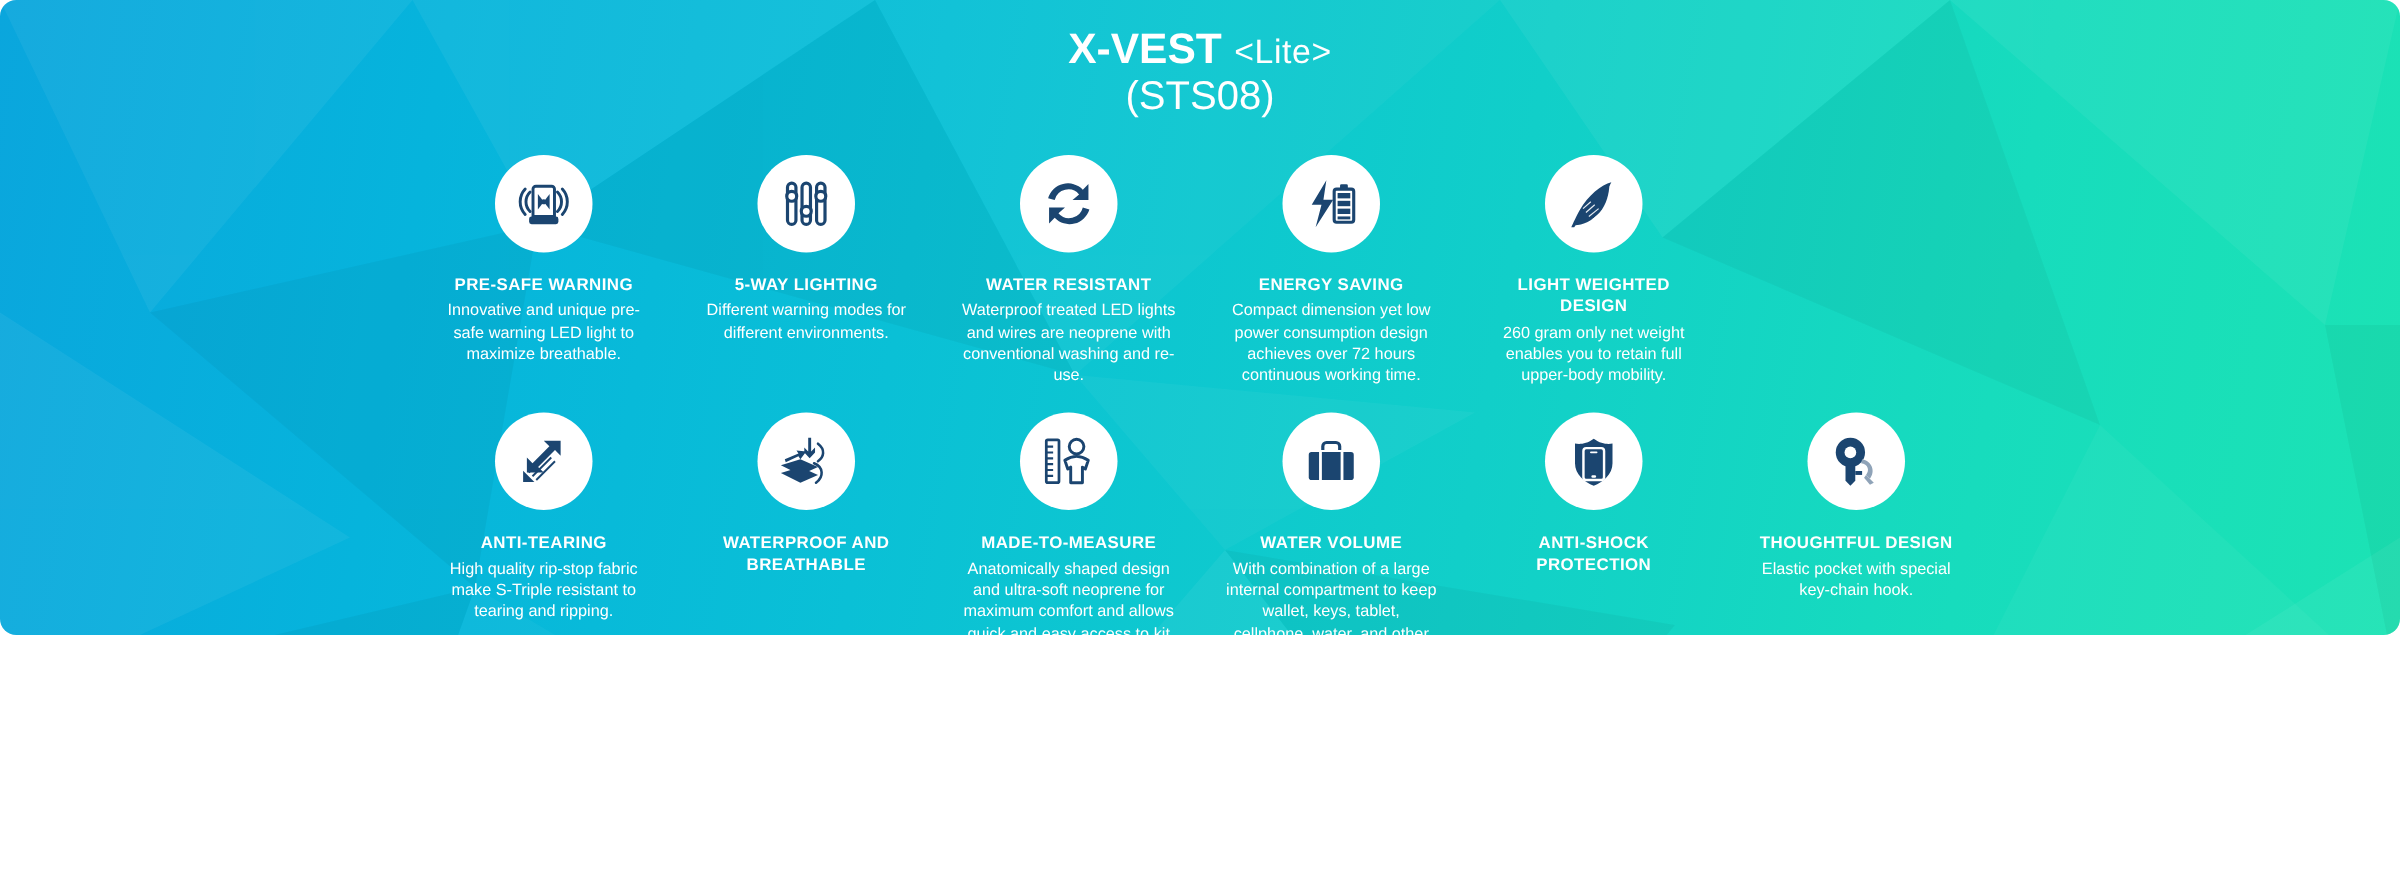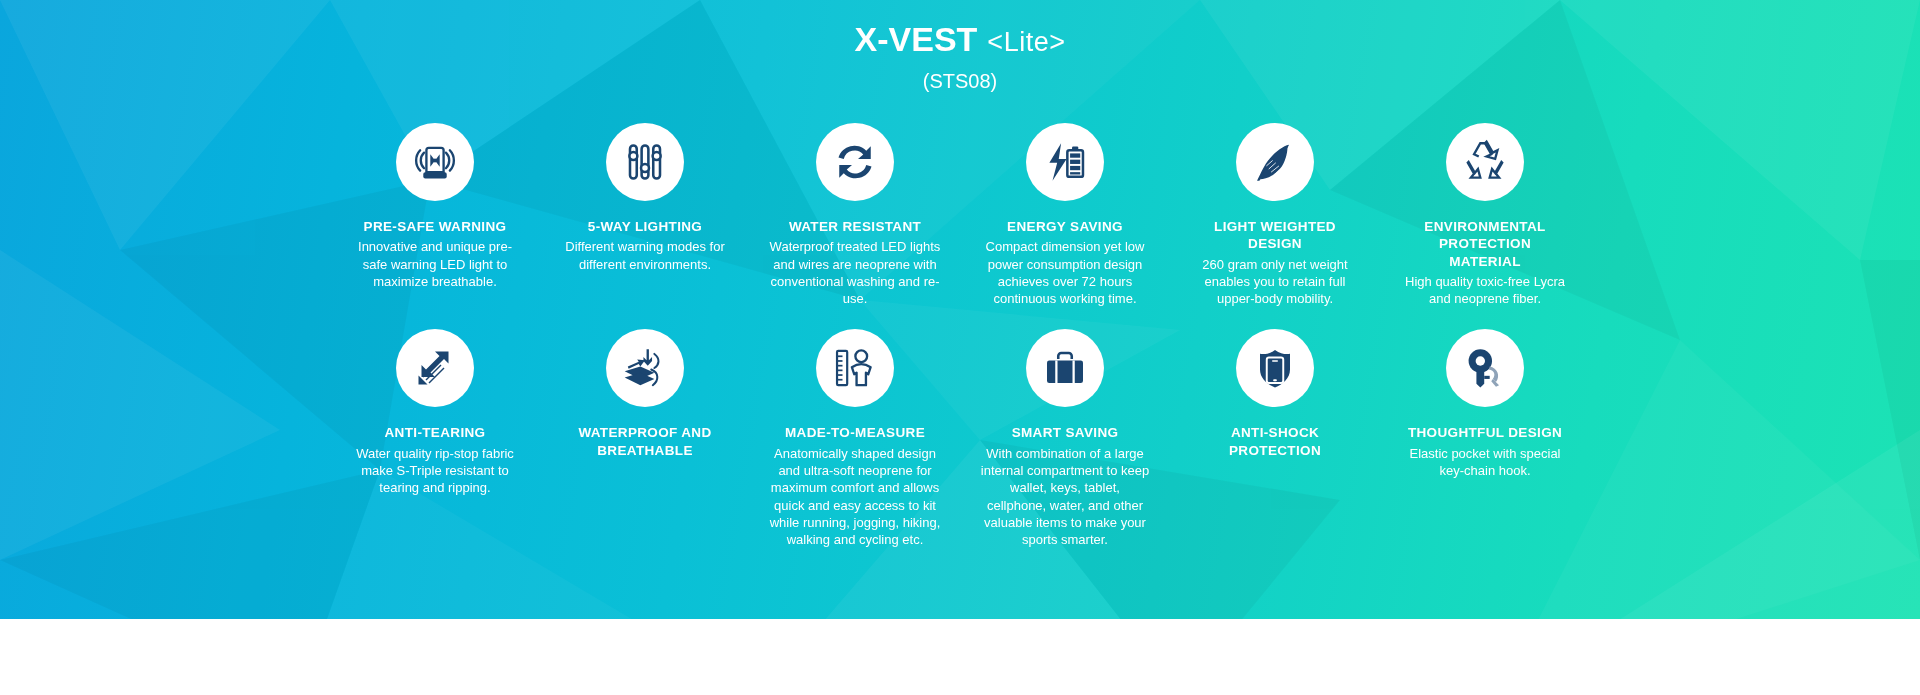--- a/index.html
+++ b/index.html
@@ -3,23 +3,24 @@
 <meta charset="utf-8">
 <style>
   * { box-sizing: border-box; margin: 0; padding: 0; }
   html, body {
     width: 1920px; height: 695px;
     font-family: "Liberation Sans", sans-serif;
     overflow: hidden;
   }
   #page {
     position: relative;
-    width: 1920px; height: 619px;
+    width: 1920px; height: 508px;
     background: linear-gradient(100deg, #0aa6dd 0%, #06b4dc 18%, #0ac0d6 38%, #11cfc9 62%, #17dcbd 82%, #1ce3b4 100%);
     overflow: hidden;
+    border-radius: 13px;
   }
   
   #facets {
     position: absolute; inset: 0;
     width: 1920px; height: 695px;
     pointer-events: none;
   }
   #content {
     position: relative;
     z-index: 3;
@@ -33,23 +34,23 @@
     line-height: 1;
   }
   .brand {
     font-size: 34px; font-weight: bold; letter-spacing: 0px;
   }
   .variant {
     font-size: 27px; font-weight: normal; margin-left: 10px;
   }
   .title-line2 {
     color: #ffffff;
-    font-size: 20px;
+    font-size: 32px;
     font-weight: normal;
-    margin-top: 15px;
+    margin-top: 4px;
     line-height: 1;
   }
 
   .grid {
     display: grid;
     grid-template-columns: repeat(6, 175px);
     justify-content: center;
     column-gap: 35px;
   }
   .row1 { margin-top: 32px; }
@@ -205,55 +206,39 @@
               <path d="M27 45 L37 37"></path>
               <path d="M21 37 L29 30"></path>
               <path d="M31 48 L40 41"></path>
             </g>
           </svg>
         </div>
         <div class="cap">LIGHT WEIGHTED DESIGN</div>
         <div class="desc">260 gram only net weight enables you to retain full upper-body mobility.</div>
       </div>
 
-      <div class="cell">
-        <div class="circle">
-          <svg width="50" height="50" viewBox="0 0 64 64">
-            <g fill="none" stroke="#1b4570" stroke-width="3">
-              <path d="M32 8 L40 22 L34 25 L45 28 L48 17 L42 20 L34 6 Z"></path>
-              <path d="M53 32 L45 46 L41 41 L38 52 L50 52 L46 47 L54 33 Z"></path>
-              <path d="M11 32 L19 46 L23 41 L26 52 L14 52 L18 47 L10 33 Z"></path>
-              <path d="M24 25 L18 22 L26 8 L32 8"></path>
-            </g>
-          </svg>
-        </div>
-        <div class="cap">ENVIRONMENTAL
-PROTECTION
-MATERIAL</div>
-        <div class="desc">High quality toxic-free Lycra and neoprene fiber.</div>
-      </div>
 
     </div>
 
     <div class="grid row2">
 
       <div class="cell">
         <div class="circle">
           <svg width="48" height="48" viewBox="0 0 64 64">
             <path d="M50 10 L50 26 L44 20 L26 38 L32 44 L14 44 L14 28 L20 34 L38 16 L32 10 Z" fill="#1b4570"></path>
             <g stroke="#1b4570" stroke-width="2" fill="none">
               <path d="M20 48 L40 28"></path>
               <path d="M16 44 L36 24"></path>
               <path d="M24 52 L44 32"></path>
             </g>
             <path d="M10 54 L10 42 L22 54 Z" fill="#1b4570"></path>
           </svg>
         </div>
         <div class="cap">ANTI-TEARING</div>
-        <div class="desc">Water quality rip-stop fabric make S-Triple resistant to tearing and ripping.</div>
+        <div class="desc">High quality rip-stop fabric make S-Triple resistant to tearing and ripping.</div>
       </div>
 
       <div class="cell">
         <div class="circle">
           <svg width="50" height="50" viewBox="0 0 64 64">
             <path d="M6 36 L26 30 L44 38 L26 46 Z" fill="#1b4570"></path>
             <path d="M6 44 L26 38 L44 46 L26 54 Z" fill="#1b4570"></path>
             <g fill="#1b4570">
               <path d="M10 30 L24 24 L22 21 L32 22 L26 30 L24 27 L11 33 Z"></path>
               <path d="M34 8 L37 8 L37 22 L41 18 L41 23 L35.5 29 L30 23 L30 18 L34 22 Z"></path>
@@ -290,21 +275,21 @@
 
       <div class="cell">
         <div class="circle">
           <svg width="48" height="48" viewBox="0 0 64 64">
             <path d="M23 20 L23 16 A4 4 0 0 1 27 12 L37 12 A4 4 0 0 1 41 16 L41 20" fill="none" stroke="#1b4570" stroke-width="3.4"></path>
             <rect x="8" y="22" width="48" height="30" rx="3" fill="#1b4570"></rect>
             <rect x="19" y="22" width="3" height="30" fill="#ffffff"></rect>
             <rect x="42" y="22" width="3" height="30" fill="#ffffff"></rect>
           </svg>
         </div>
-        <div class="cap">SMART SAVING</div>
+        <div class="cap">WATER VOLUME</div>
         <div class="desc">With combination of a large internal compartment to keep wallet, keys, tablet, cellphone, water, and other valuable items to make your sports smarter.</div>
       </div>
 
       <div class="cell">
         <div class="circle">
           <svg width="48" height="48" viewBox="0 0 64 64">
             <path d="M32 8 C24 14 16 14 12 13 L12 34 C12 46 22 54 32 58 C42 54 52 46 52 34 L52 13 C48 14 40 14 32 8 Z" fill="#1b4570"></path>
             <rect x="21" y="18" width="22" height="34" rx="3" fill="none" stroke="#ffffff" stroke-width="2.6"></rect>
             <rect x="28" y="21.5" width="8" height="2" rx="1" fill="#ffffff"></rect>
             <rect x="29.5" y="47" width="5" height="2.6" rx="1.3" fill="#ffffff"></rect>

